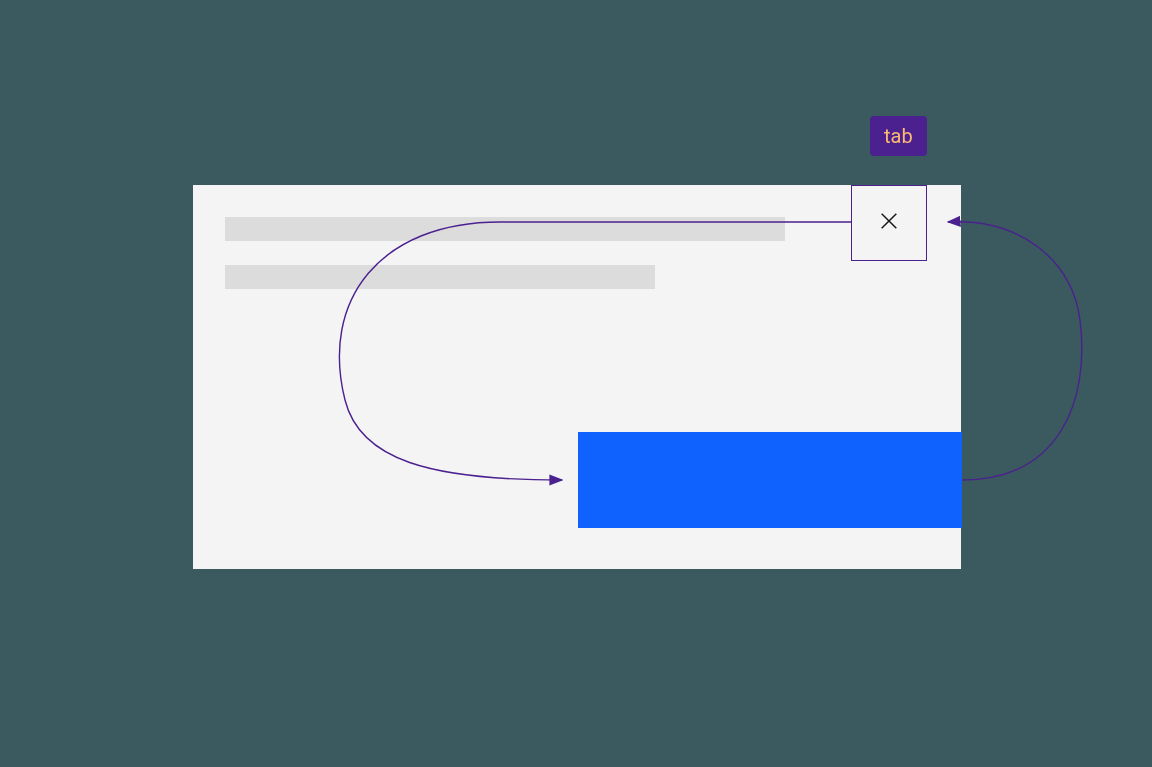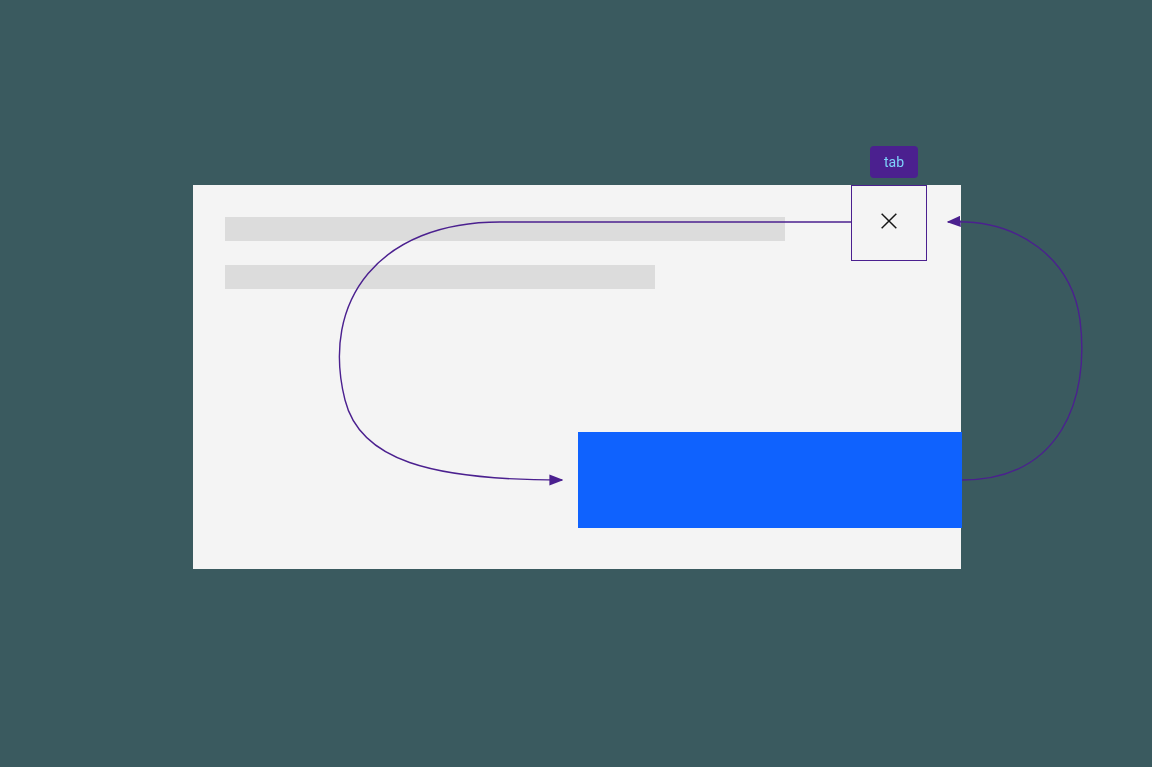--- a/index.html
+++ b/index.html
@@ -64,26 +64,25 @@
     }
     .close-box svg {
       width: 22px;
       height: 22px;
     }
     .tab-label {
       position: absolute;
       left: 870px;
       top: 116px;
       background: #4b208f;
-      color: #7dd3fc;
-      font-size: 14px;
+      color: #fdba74;
+      font-size: 20px;
       padding: 8px 14px;
       border-radius: 4px;
       font-weight: 400;
-      margin-top: 30px;
     }
     .flow-svg {
       position: absolute;
       inset: 0;
       width: 1152px;
       height: 767px;
       pointer-events: none;
     }
   </style>
 </head>

